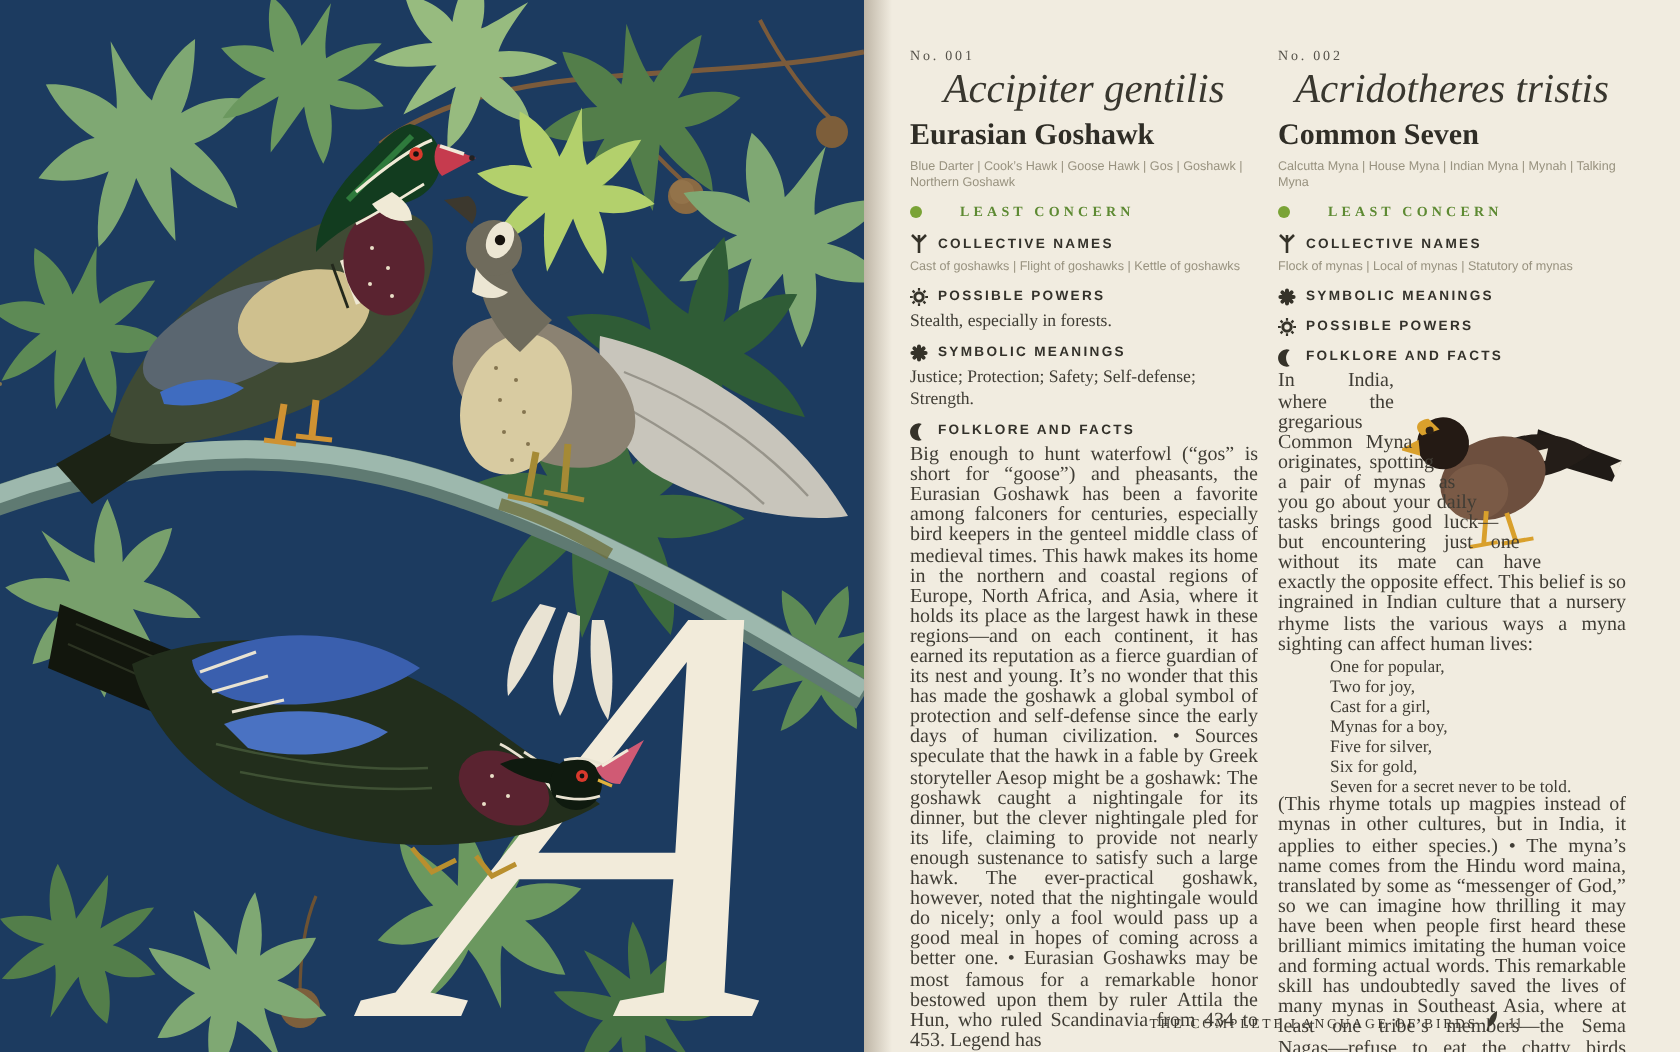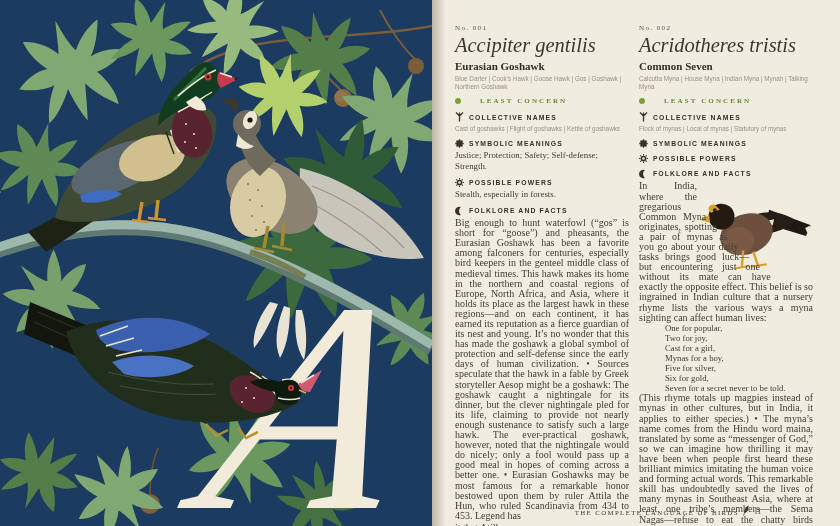--- a/index.html
+++ b/index.html
@@ -11,22 +11,22 @@
   
   .page-right{position:relative;width:472px;height:526px;background:#f1ece0;
               box-sizing:border-box;padding:24px 26px 0 23px;flex:0 0 auto;}
   .page-right::before{content:"";position:absolute;left:0;top:0;bottom:0;width:14px;
       background:linear-gradient(90deg,rgba(74,56,32,.30),rgba(74,56,32,0));pointer-events:none;z-index:5;}
   .page-right::after{content:"";position:absolute;right:0;top:0;bottom:0;width:6px;
       background:linear-gradient(270deg,rgba(74,56,32,.14),rgba(74,56,32,0));pointer-events:none;z-index:5;}
   .cols{display:flex;gap:10px;}
   .col{width:174px;flex:0 0 auto;}
   .entry-number{font-size:7px;letter-spacing:1.4px;color:#55524a;margin-bottom:3px;}
-  .sci{font-style:italic;font-weight:400;font-size:20.5px;line-height:1.02;color:#39372f;margin:0 0 4px 0;}
-  .common{font-weight:bold;font-size:11px;color:#2f2d26;margin-bottom:3px;}
+  .sci{font-style:italic;font-weight:400;font-size:20.5px;line-height:1.02;color:#39372f;margin:0 0 4px 0;text-align:center;}
+  .common{font-weight:bold;font-size:15px;color:#2f2d26;margin-bottom:3px;}
   .alts{font-family:"Liberation Sans",sans-serif;font-size:6.3px;line-height:1.3;color:#98927f;margin-bottom:5px;}
   .status-row{display:flex;align-items:center;gap:19px;margin:6px 0 7px 0;}
   .dot{width:6px;height:6px;border-radius:50%;background:#7aa336;flex:0 0 auto;}
   .status{font-weight:bold;font-size:7px;letter-spacing:2.1px;color:#5e8a33;}
   .sec{margin-bottom:6px;}
   .label-row{display:flex;align-items:center;gap:5px;margin-bottom:2.5px;}
   .label-row svg{flex:0 0 auto;}
   .label{font-family:"Liberation Sans",sans-serif;font-weight:bold;font-size:6.8px;
          letter-spacing:1.15px;color:#33312a;}
   .serif-line{font-size:8.8px;line-height:1.2;color:#3f3c34;}
@@ -202,40 +202,40 @@
               <path d="M4.5,9.5 L4.5,4 M4.5,4 L1,0.5 M4.5,4 L8,0.5 M4.5,4 L4.5,0.5" stroke="#353229" stroke-width="1.3" fill="none"></path>
             </svg>
             <span class="label">COLLECTIVE NAMES</span>
           </div>
           <div class="alts">Cast of goshawks | Flight of goshawks | Kettle of goshawks</div>
         </div>
 
         <div class="sec">
           <div class="label-row">
             <svg width="9" height="9" viewBox="0 0 9 9">
-              <g stroke="#353229" stroke-width="2" stroke-linecap="round">
-                <path d="M4.5,1.2 L4.5,7.8 M1.2,4.5 L7.8,4.5 M2.2,2.2 L6.8,6.8 M6.8,2.2 L2.2,6.8"></path>
-              </g>
-            </svg>
-            <span class="label">SYMBOLIC MEANINGS</span>
-          </div>
-          <div class="serif-line">Justice; Protection; Safety; Self-defense; Strength.</div>
-        </div>
-
-        <div class="sec">
-          <div class="label-row">
-            <svg width="9" height="9" viewBox="0 0 9 9">
               <circle cx="4.5" cy="4.5" r="2.1" fill="none" stroke="#353229" stroke-width="1.5"></circle>
               <g stroke="#353229" stroke-width="1.1">
                 <path d="M4.5,0 L4.5,1.4 M4.5,7.6 L4.5,9 M0,4.5 L1.4,4.5 M7.6,4.5 L9,4.5 M1.3,1.3 L2.3,2.3 M6.7,6.7 L7.7,7.7 M7.7,1.3 L6.7,2.3 M2.3,6.7 L1.3,7.7"></path>
               </g>
             </svg>
             <span class="label">POSSIBLE POWERS</span>
           </div>
           <div class="serif-line">Stealth, especially in forests.</div>
+        </div>
+
+        <div class="sec">
+          <div class="label-row">
+            <svg width="9" height="9" viewBox="0 0 9 9">
+              <g stroke="#353229" stroke-width="2" stroke-linecap="round">
+                <path d="M4.5,1.2 L4.5,7.8 M1.2,4.5 L7.8,4.5 M2.2,2.2 L6.8,6.8 M6.8,2.2 L2.2,6.8"></path>
+              </g>
+            </svg>
+            <span class="label">SYMBOLIC MEANINGS</span>
+          </div>
+          <div class="serif-line">Justice; Protection; Safety; Self-defense; Strength.</div>
         </div>
 
         <div class="sec">
           <div class="label-row">
             <svg width="9" height="10" viewBox="0 0 10 10">
               <path d="M6.5,0.5 A4.8,4.8 0 1 0 6.5,9.5 A6,6 0 0 1 6.5,0.5 Z" fill="#353229"></path>
             </svg>
             <span class="label">FOLKLORE AND FACTS</span>
           </div>
           <p class="body">Big enough to hunt waterfowl (“gos” is short for “goose”) and pheasants, the Eurasian Goshawk has been a favorite among falconers for centuries, especially bird keepers in the genteel middle class of medieval times. This hawk makes its home in the northern and coastal regions of Europe, North Africa, and Asia, where it holds its place as the largest hawk in these regions—and on each continent, it has earned its reputation as a fierce guardian of its nest and young. It’s no wonder that this has made the goshawk a global symbol of protection and self-defense since the early days of human civilization. • Sources speculate that the hawk in a fable by Greek storyteller Aesop might be a goshawk: The goshawk caught a nightingale for its dinner, but the clever nightingale pled for its life, claiming to provide not nearly enough sustenance to satisfy such a large hawk. The ever-practical goshawk, however, noted that the nightingale would do nicely; only a fool would pass up a good meal in hopes of coming across a better one. • Eurasian Goshawks may be most famous for a remarkable honor bestowed upon them by ruler Attila the Hun, who ruled Scandinavia from 434 to 453. Legend has</p>

